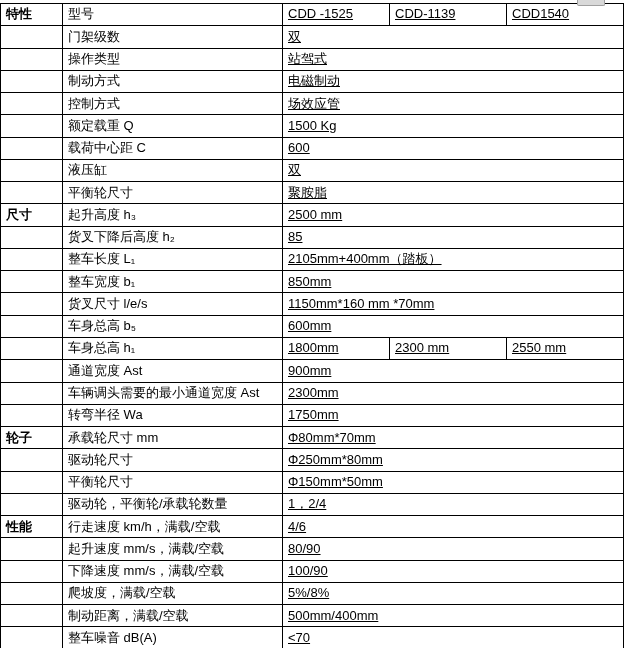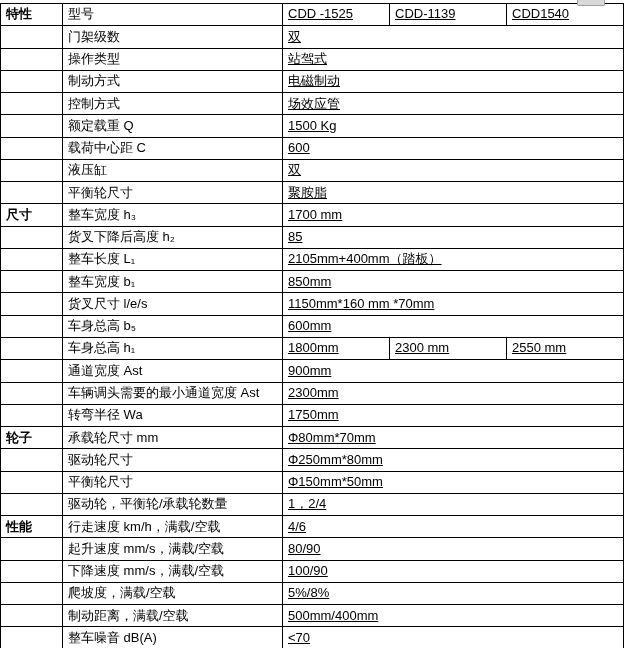--- a/index.html
+++ b/index.html
@@ -115,22 +115,22 @@
           <td class="param">液压缸</td>
           <td colspan="3" class="val">双</td>
         </tr>
         <tr>
           <td class="cat"></td>
           <td class="param">平衡轮尺寸</td>
           <td colspan="3" class="val">聚胺脂</td>
         </tr>
         <tr>
           <td class="cat">尺寸</td>
-          <td class="param">整车宽度 h₃</td>
-          <td colspan="3" class="val">1700 mm</td>
+          <td class="param">起升高度 h₃</td>
+          <td colspan="3" class="val">2500 mm</td>
         </tr>
         <tr>
           <td class="cat"></td>
           <td class="param">货叉下降后高度 h₂</td>
           <td colspan="3" class="val">85</td>
         </tr>
         <tr>
           <td class="cat"></td>
           <td class="param">整车长度 L₁</td>
           <td colspan="3" class="val">2105mm+400mm（踏板）</td>

